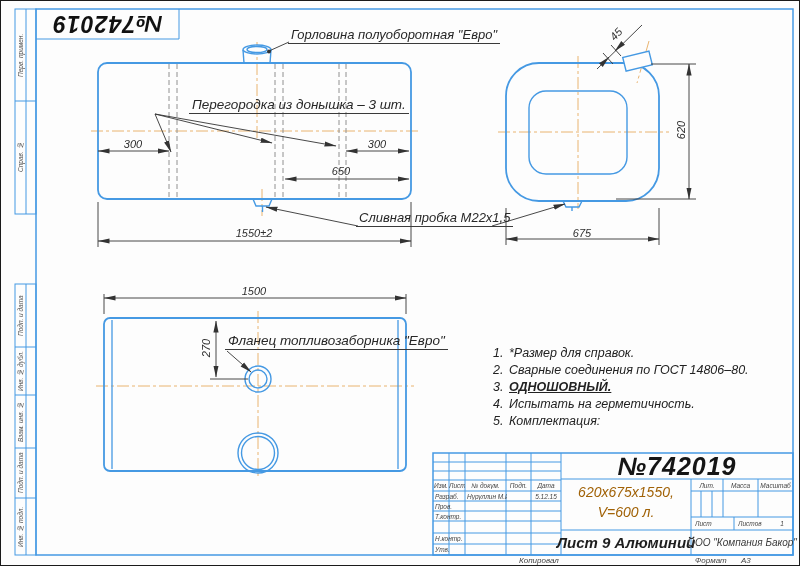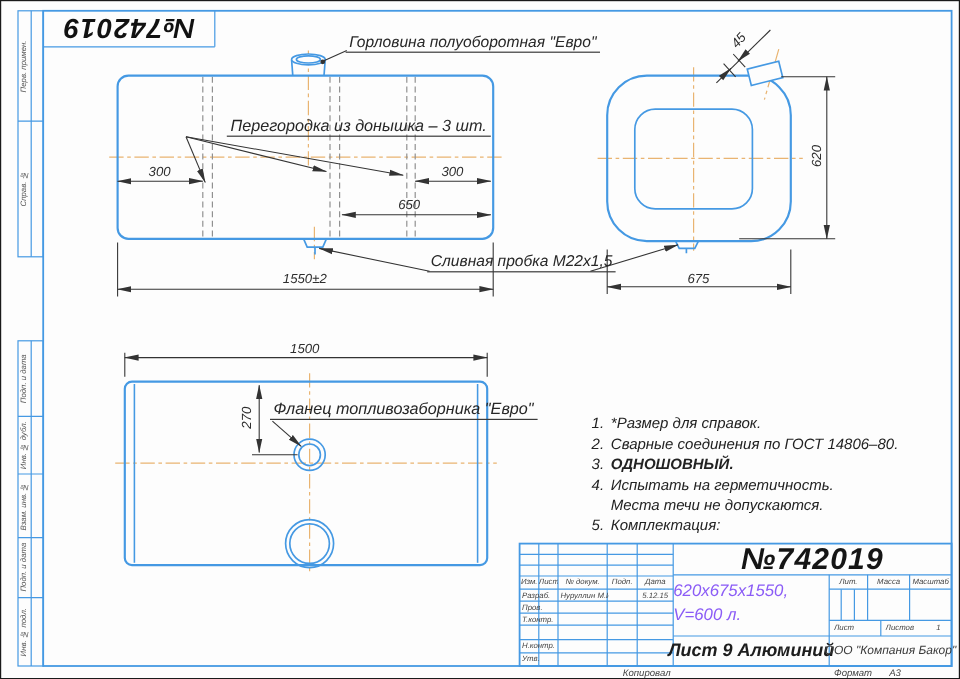--- a/index.html
+++ b/index.html
@@ -15,29 +15,29 @@
          font:bold italic 23px "Liberation Sans",sans-serif;color:#111;
          display:flex;align-items:center;justify-content:center;
          transform:rotate(180deg);letter-spacing:1px;}
   .margin-lbl{position:absolute;left:14px;width:11px;display:flex;align-items:center;justify-content:center;
               font:italic 6.5px "Liberation Sans",sans-serif;color:#555;
               writing-mode:vertical-rl;transform:rotate(180deg);white-space:nowrap;}
   .notes{position:absolute;left:492px;top:344px;width:300px;}
   .note-line{display:flex;font:italic 12.5px "Liberation Sans",sans-serif;color:#222;
              line-height:17px;white-space:nowrap;}
   .note-num{width:16px;flex:0 0 16px;}
-  .note-bold{font-weight:bold;}
+  .note-bold{font-weight:bold;text-decoration:underline;}
   .tbt{position:absolute;font:italic 6.5px "Liberation Sans",sans-serif;color:#444;
        text-align:center;white-space:nowrap;overflow:hidden;}
   .tbt-left{text-align:left;}
   .tb-big{position:absolute;left:560px;top:452px;width:232px;height:26px;
           font:bold italic 25px "Liberation Sans",sans-serif;color:#151515;
           display:flex;align-items:center;justify-content:center;letter-spacing:1px;}
-  .tb-size{position:absolute;left:560px;width:130px;text-align:left;
-           font:italic 14px "Liberation Sans",sans-serif;color:#8b5cf6;white-space:nowrap;}
+  .tb-size{position:absolute;left:560px;width:130px;text-align:center;
+           font:italic 14px "Liberation Sans",sans-serif;color:#a16207;white-space:nowrap;}
   .tb-mat{position:absolute;left:560px;top:530px;width:130px;height:22px;
           font:bold italic 15px "Liberation Sans",sans-serif;color:#1d1d1d;
           display:flex;align-items:center;justify-content:center;white-space:nowrap;}
   .tb-co{position:absolute;left:690px;top:530px;width:102px;height:22px;
          font:italic 10px "Liberation Sans",sans-serif;color:#3a3a3a;
          display:flex;align-items:center;justify-content:center;white-space:nowrap;}
   .foot{position:absolute;font:italic 8px "Liberation Sans",sans-serif;color:#444;white-space:nowrap;text-align:center;}
 </style>
 </head>
 <body>
@@ -225,24 +225,20 @@
       </div>
   <div class="note-line">
         <span class="note-num">3.</span>
         <span class="note-bold">ОДНОШОВНЫЙ.</span>
       </div>
   <div class="note-line">
         <span class="note-num">4.</span>
         <span>Испытать на герметичность.</span>
       </div>
   <div class="note-line">
-        <span class="note-num"></span>
-        <span>Места течи не допускаются.</span>
-      </div>
-  <div class="note-line">
         <span class="note-num">5.</span>
         <span>Комплектация:</span>
       </div>
 </div>
 
 <div class="tb-big">№742019</div>
 <div class="tb-size" style="top:483px;">620х675х1550,</div>
 <div class="tb-size" style="top:503px;">V=600 л.</div>
 <div class="tb-mat">Лист 9 Алюминий</div>
 <div class="tb-co">ООО "Компания Бакор"</div>

